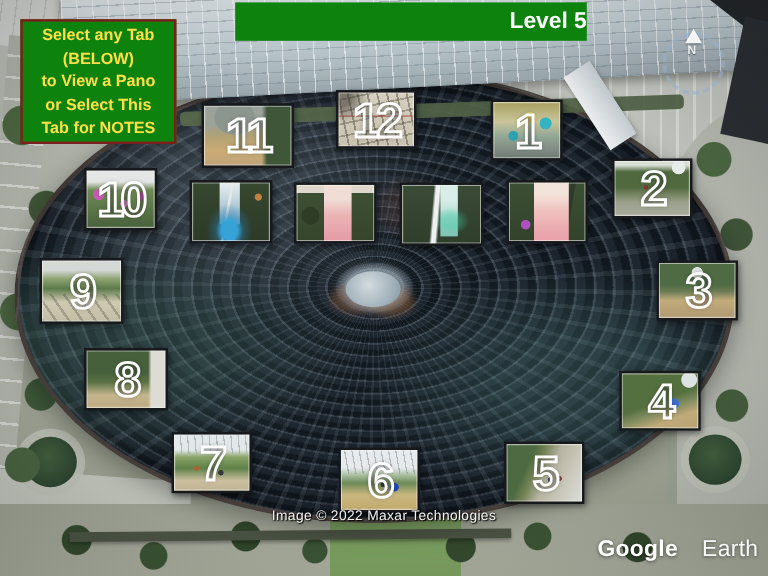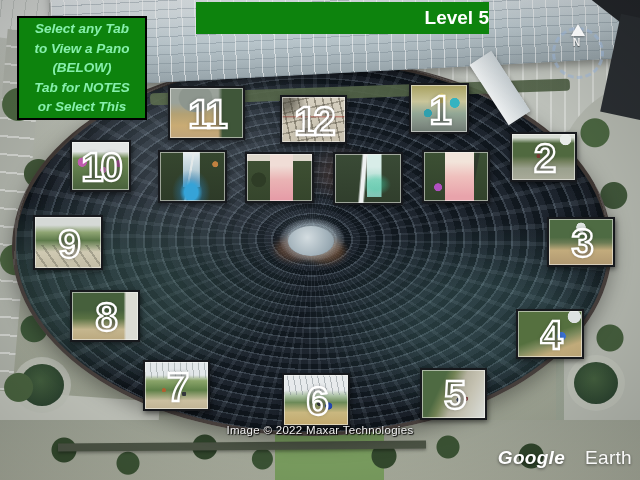--- a/index.html
+++ b/index.html
@@ -88,33 +88,33 @@
   #compass .arrow { position:absolute; left:19px; top:-3px; width:0; height:0;
     border-left:7px solid transparent; border-right:7px solid transparent;
     border-bottom:12px solid rgba(255,255,255,.92); filter:drop-shadow(0 1px 1px rgba(0,0,0,.4)); }
   #compass .n { position:absolute; left:21px; top:10px; color:rgba(255,255,255,.9);
     font-size:10px; font-weight:700; text-shadow:0 1px 1px rgba(0,0,0,.5); }
 
   
   #header { left:196px; top:2px; width:245px; height:32px; background:var(--accent-green,#0d830d);
     color:#fff; font-weight:700; font-size:19px; display:flex; align-items:center; justify-content:flex-end;padding-left:48px; }
   #notes { left:17px; top:16px; width:130px; height:104px; background:var(--accent-green,#0d830d);
-    border:2px solid #000000; box-sizing:border-box; color:#86efac; font-style:italic; font-weight:700;
+    border:2px solid #7f1d1d; box-sizing:border-box; color:#fde047; font-weight:700;
     font-size:13.5px; line-height:19.5px; text-align:center; display:flex; flex-direction:column;
     justify-content:center; cursor:pointer; }
   #attrib { left:0; top:424px; width:640px; text-align:center; color:#f2f2f2; font-size:11.5px;
     letter-spacing:.3px; text-shadow:0 0 2px #000, 1px 1px 1px #000; }
   #scalebar { left:9px; top:448px; width:131px; height:28px; }
   #scalebar .sb-label { position:absolute; right:-8px; top:0; color:#fff; font-size:12px; text-shadow:0 1px 2px #000; }
   #scalebar .sb-bar { position:absolute; left:0; bottom:2px; width:100%; height:9px; box-sizing:border-box;
     border-left:2px solid #fff; border-right:2px solid #fff; border-bottom:2px solid #fff;
     filter:drop-shadow(0 1px 1px rgba(0,0,0,.6)); }
   #scalebar .sb-tick { position:absolute; bottom:0; width:2px; height:5px; background:#fff; }
   #logo { right:8px; top:447px; color:#fff; font-size:19px; letter-spacing:.3px; text-shadow:0 1px 3px rgba(0,0,0,.55); }
-  #logo .logo-brand { font-weight:700;font-style:italic; }
+  #logo .logo-brand { font-weight:700; }
   #logo .logo-product { font-weight:400; opacity:.95; margin-left:20px; }
 
   
   .tab { position:absolute; border:2px solid var(--tab-border,#17191d); box-sizing:border-box;
     box-shadow:inset 0 0 0 1px rgba(248,248,244,.55), 1px 2px 5px rgba(0,0,0,.5);
     display:flex; align-items:center; justify-content:center; cursor:pointer; }
   .tab .num { font-weight:700; font-size:40px; line-height:1; letter-spacing:-3px;
     color:rgba(255,255,255,.08); -webkit-text-stroke:2.3px var(--number-stroke,#fff);
     text-shadow:0 0 4px rgba(0,0,0,.4); transform:translateY(1px);
     font-family:"Liberation Sans",sans-serif; }
@@ -123,21 +123,21 @@
   .t2  { left:510px; top:132px; width:67px; height:50px; }
   .t3  { left:547px; top:217px; width:68px; height:50px; }
   .t4  { left:516px; top:309px; width:68px; height:50px; }
   .t5  { left:420px; top:368px; width:67px; height:52px; }
   .t6  { left:282px; top:373px; width:68px; height:54px; }
   .t7  { left:143px; top:360px; width:67px; height:51px; }
   .t8  { left:70px;  top:290px; width:70px; height:52px; }
   .t9  { left:33px;  top:215px; width:70px; height:55px; }
   .t10 { left:70px;  top:140px; width:61px; height:52px; }
   .t11 { left:168px; top:86px;  width:77px; height:54px; }
-  .t12 { left:280px; top:95px;  width:67px; height:49px; }
+  .t12 { left:280px; top:75px;  width:67px; height:49px; }
   .w1  { left:158px; top:150px; width:69px; height:53px; }
   .w2  { left:245px; top:152px; width:69px; height:51px; }
   .w3  { left:333px; top:152px; width:70px; height:53px; }
   .w4  { left:422px; top:150px; width:68px; height:53px; }
 
   
   .ph1 { background:
     radial-gradient(circle at 78% 38%, #35b3c0 0 9%, transparent 10%),
     radial-gradient(circle at 30% 60%, #2fa0ae 0 8%, transparent 9%),
     radial-gradient(circle at 55% 28%, #d8c86a 0 10%, transparent 11%),
@@ -300,24 +300,24 @@
     </div>
   <div class="tab t5 ph5">
       <span class="num">5</span>
     </div>
 
   <div class="lyr" id="header">
     <span>Level 5</span>
   </div>
   <div class="lyr" id="notes">
     <div>Select any Tab</div>
+    <div>(BELOW)</div>
     <div>to View a Pano</div>
-    <div>(BELOW)</div>
+    <div>or Select This</div>
     <div>Tab for NOTES</div>
-    <div>or Select This</div>
   </div>
 
   <div class="lyr" id="attrib">Image © 2022 Maxar Technologies</div>
   <div class="lyr" id="logo">
     <span class="logo-brand">Google</span><span class="logo-product">Earth</span>
   </div>
 
 </div>
 
 </body></html>

